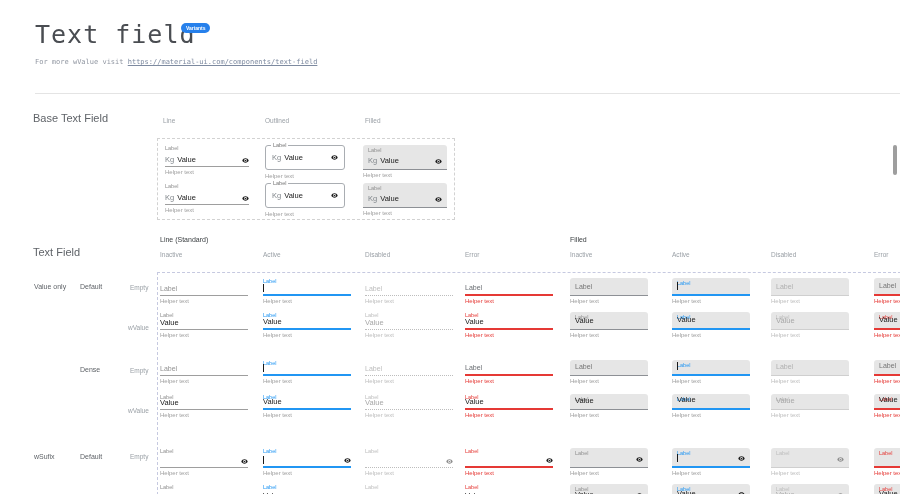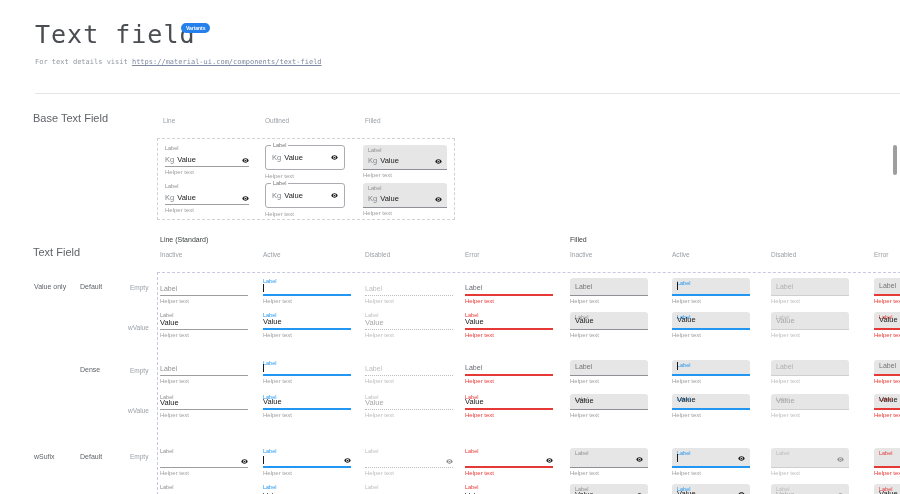--- a/index.html
+++ b/index.html
@@ -60,21 +60,21 @@
   .obox{position:relative;box-sizing:border-box;border:1px solid #a9adb2;border-radius:3px;height:25px;
         display:flex;align-items:center;padding:0 6px;gap:3px;background:#fff}
   .notch{position:absolute;top:-4px;left:5px;background:#fff;padding:0 2px;
          font-size:5.5px;line-height:7px;color:#757575;white-space:nowrap}
 </style>
 </head>
 <body>
 
 <h1 class="title">Text field</h1>
 <span class="badge">Variants</span>
-<p class="subtitle"><span>For text details visit </span><a href="#">https://material-ui.com/components/text-field</a></p>
+<p class="subtitle"><span>For more wValue visit </span><a href="#">https://material-ui.com/components/text-field</a></p>
 <div class="divider"></div>
 
 <div class="sec-title" style="left:33px;top:112px">Base Text Field</div>
 <div class="colhead" style="left:163px;top:117px">Line</div>
 <div class="colhead" style="left:265px;top:117px">Outlined</div>
 <div class="colhead" style="left:365px;top:117px">Filled</div>
 <div class="dashed-box"></div>
 <div id="base-fields">
     <div class="cell line c-inactive" style="left: 165px; top: 145px; width: 84px;">
       <div class="carea" style="height:22px">

